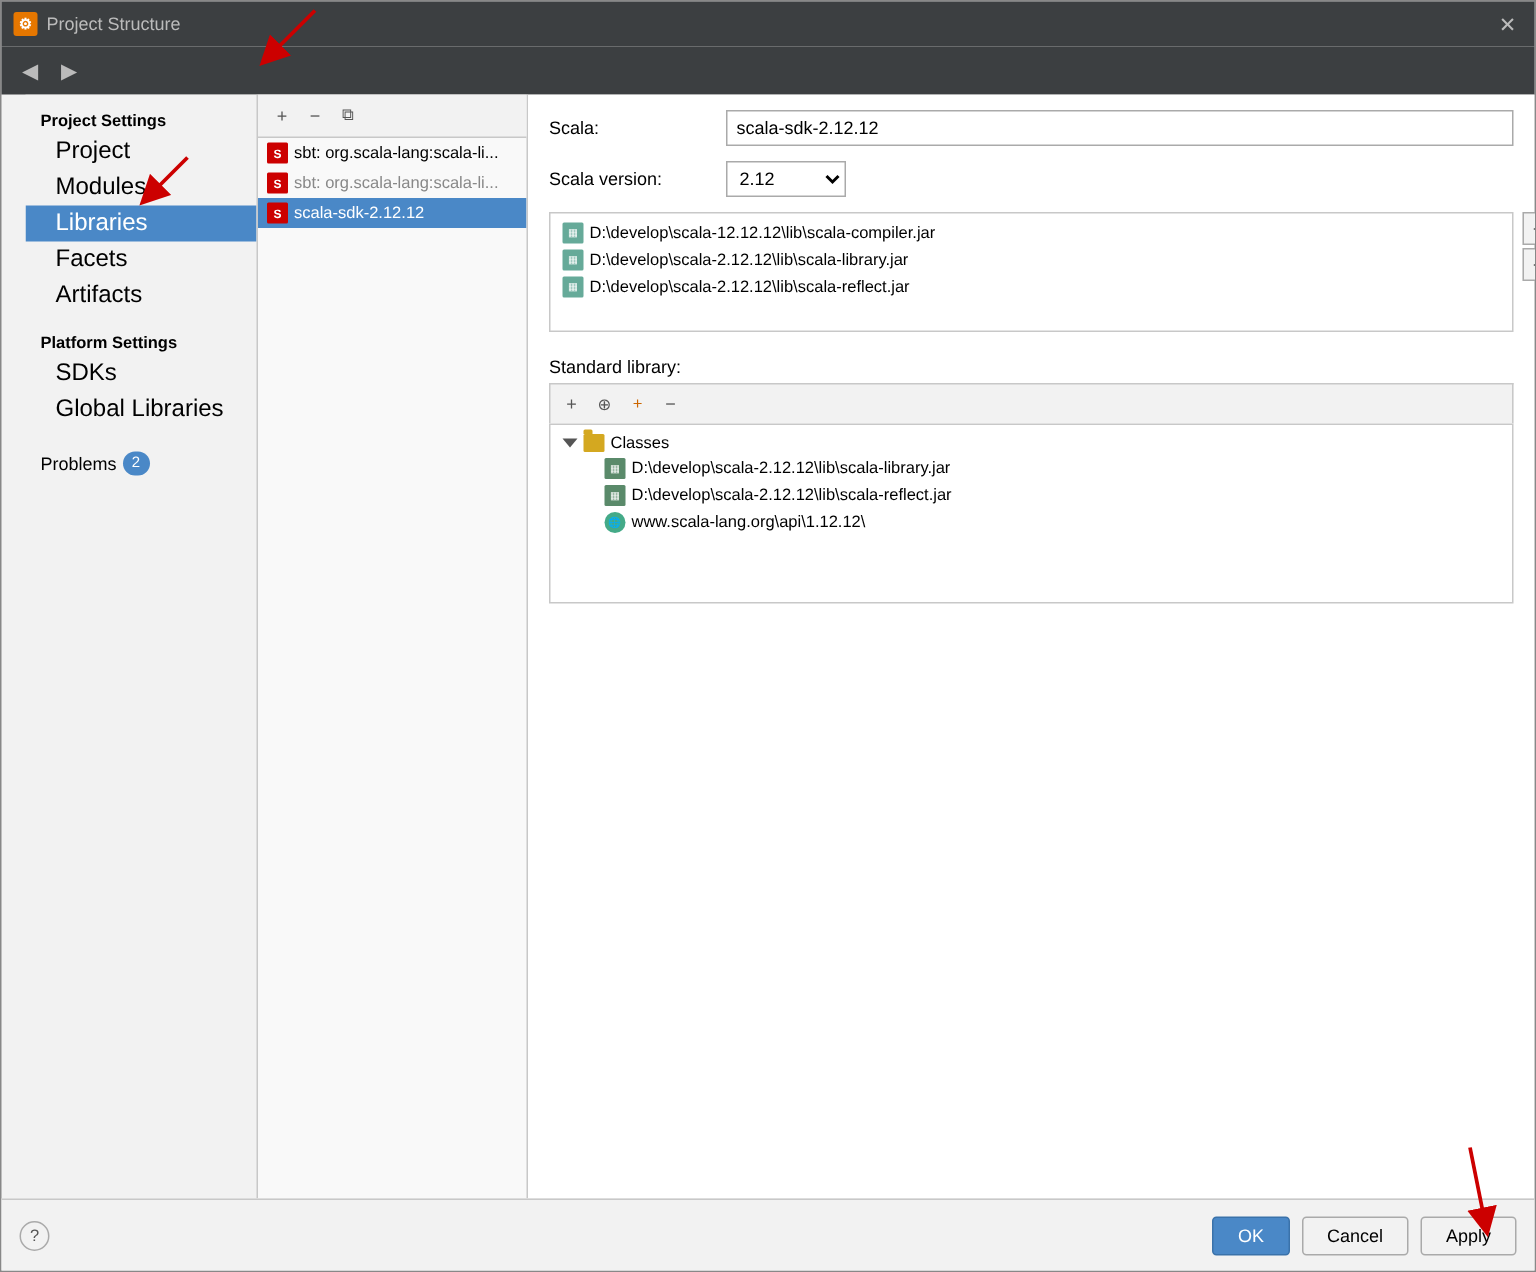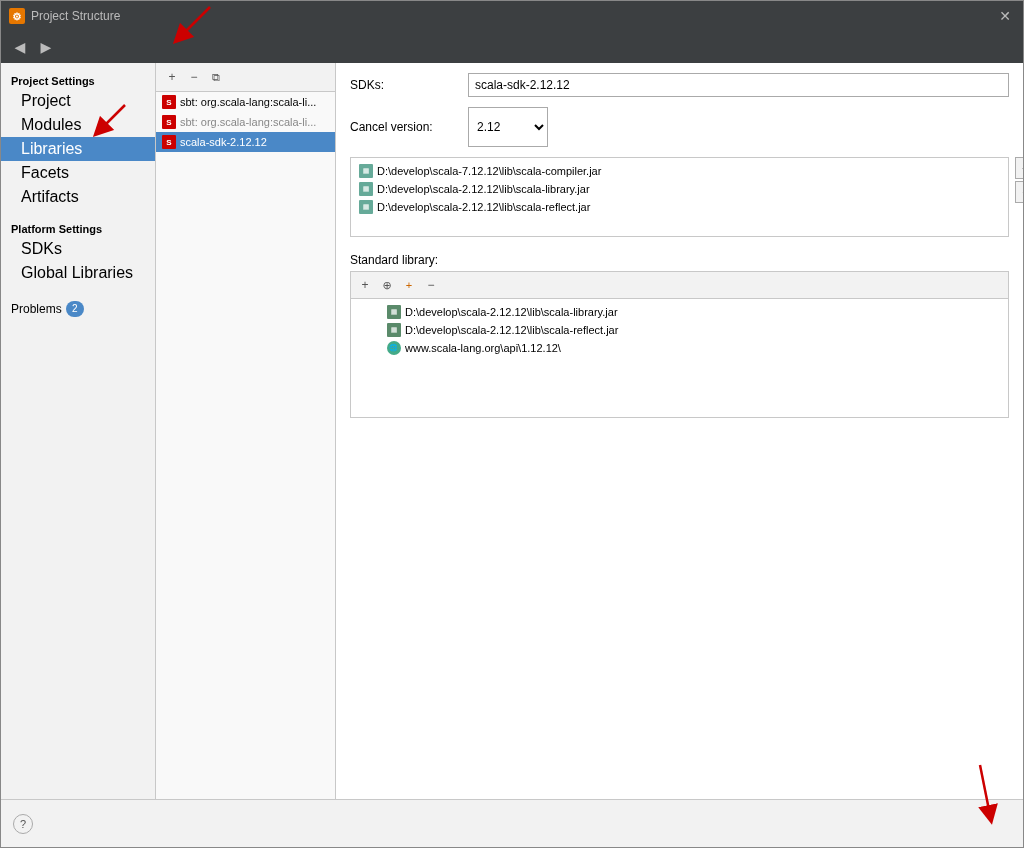--- a/index.html
+++ b/index.html
@@ -67,20 +67,21 @@
       border-radius: 2px;
       display: flex; align-items: center; justify-content: center;
       width: 22px; height: 22px;
     }
     .toolbar-btn:disabled { color: #555; cursor: default; }
 
     .main-content {
       display: flex;
       flex: 1;
       overflow: hidden;
+      padding-left: 16px;
     }
 
     .sidebar {
       width: 155px;
       background: #f2f2f2;
       border-right: 1px solid #c8c8c8;
       flex-shrink: 0;
       overflow-y: auto;
       padding: 8px 0;
     }
@@ -194,21 +195,21 @@
       flex: 1;
       height: 24px;
       border: 1px solid #aaa;
       padding: 2px 6px;
       font-size: 12px;
       background: #fff;
       outline: none;
     }
 
     .version-select {
-      height: 40px;
+      height: 24px;
       border: 1px solid #aaa;
       padding: 2px 4px;
       font-size: 12px;
       background: #fff;
       width: 80px;
       cursor: pointer;
     }
 
     .section-header {
       font-size: 12px;
@@ -490,39 +491,39 @@
           <span class="lib-icon lib-icon-scala">S</span>
           <span style="overflow:hidden;text-overflow:ellipsis;white-space:nowrap;">scala-sdk-2.12.12</span>
         </div>
       </div>
     </div>
 
     <div class="right-panel">
       <div class="right-panel-inner">
 
         <div class="field-row">
-          <span class="field-label">SDKs:</span>
+          <span class="field-label">Scala:</span>
           <input class="field-input" type="text" value="scala-sdk-2.12.12" style="">
         </div>
 
         <div class="field-row">
-          <span class="field-label">Cancel version:</span>
+          <span class="field-label">Scala version:</span>
           <select class="version-select">
             <option>2.12</option>
             <option>2.13</option>
             <option>2.11</option>
           </select>
         </div>
 
         <div class="classpath-container">
           <div class="classpath-box">
             <div class="classpath-box-inner">
               <div class="classpath-item">
                 <span class="jar-icon">▦</span>
-                <span>D:\develop\scala-7.12.12\lib\scala-compiler.jar</span>
+                <span>D:\develop\scala-12.12.12\lib\scala-compiler.jar</span>
               </div>
               <div class="classpath-item">
                 <span class="jar-icon">▦</span>
                 <span>D:\develop\scala-2.12.12\lib\scala-library.jar</span>
               </div>
               <div class="classpath-item">
                 <span class="jar-icon">▦</span>
                 <span>D:\develop\scala-2.12.12\lib\scala-reflect.jar</span>
               </div>
             </div>
@@ -537,20 +538,25 @@
         <div class="std-lib-section">
           <div class="section-header">Standard library:</div>
           <div class="std-lib-toolbar">
             <button class="panel-btn" title="Add">+</button>
             <button class="panel-btn" title="Add with dependencies" style="font-size:11px;">⊕</button>
             <button class="panel-btn" title="Add jar" style="font-size:11px;color:#cc6600;">+</button>
             <button class="panel-btn" title="Remove">−</button>
           </div>
           <div class="std-lib-body">
 
+            <div class="tree-item">
+              <span class="arrow-down"></span>
+              <span class="folder-icon"></span>
+              <span>Classes</span>
+            </div>
             <div class="tree-item" style="padding-left:32px;">
               <span class="jar-icon" style="background:#5a8a6a;">▦</span>
               <span>D:\develop\scala-2.12.12\lib\scala-library.jar</span>
             </div>
             <div class="tree-item" style="padding-left:32px;">
               <span class="jar-icon" style="background:#5a8a6a;">▦</span>
               <span>D:\develop\scala-2.12.12\lib\scala-reflect.jar</span>
             </div>
 
             <div class="tree-item" style="padding-left:32px;">
@@ -558,15 +564,20 @@
               <span>www.scala-lang.org\api\1.12.12\</span>
             </div>
           </div>
         </div>
       </div>
     </div>
   </div>
 
   <div class="bottom-bar">
     <button class="question-btn">?</button>
+    <div class="bottom-buttons">
+      <button class="btn btn-primary">OK</button>
+      <button class="btn btn-default">Cancel</button>
+      <button class="btn btn-default">Apply</button>
+    </div>
   </div>
 </div>
 </div>
 
 </body></html>

